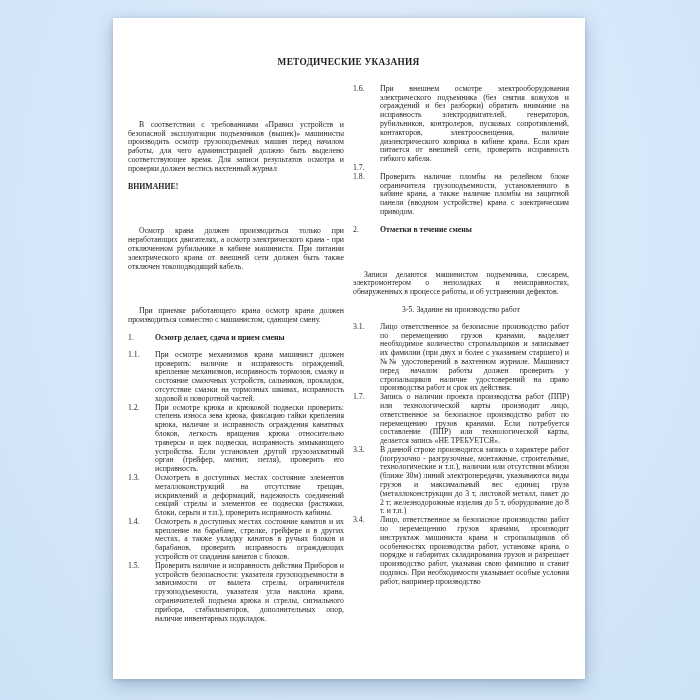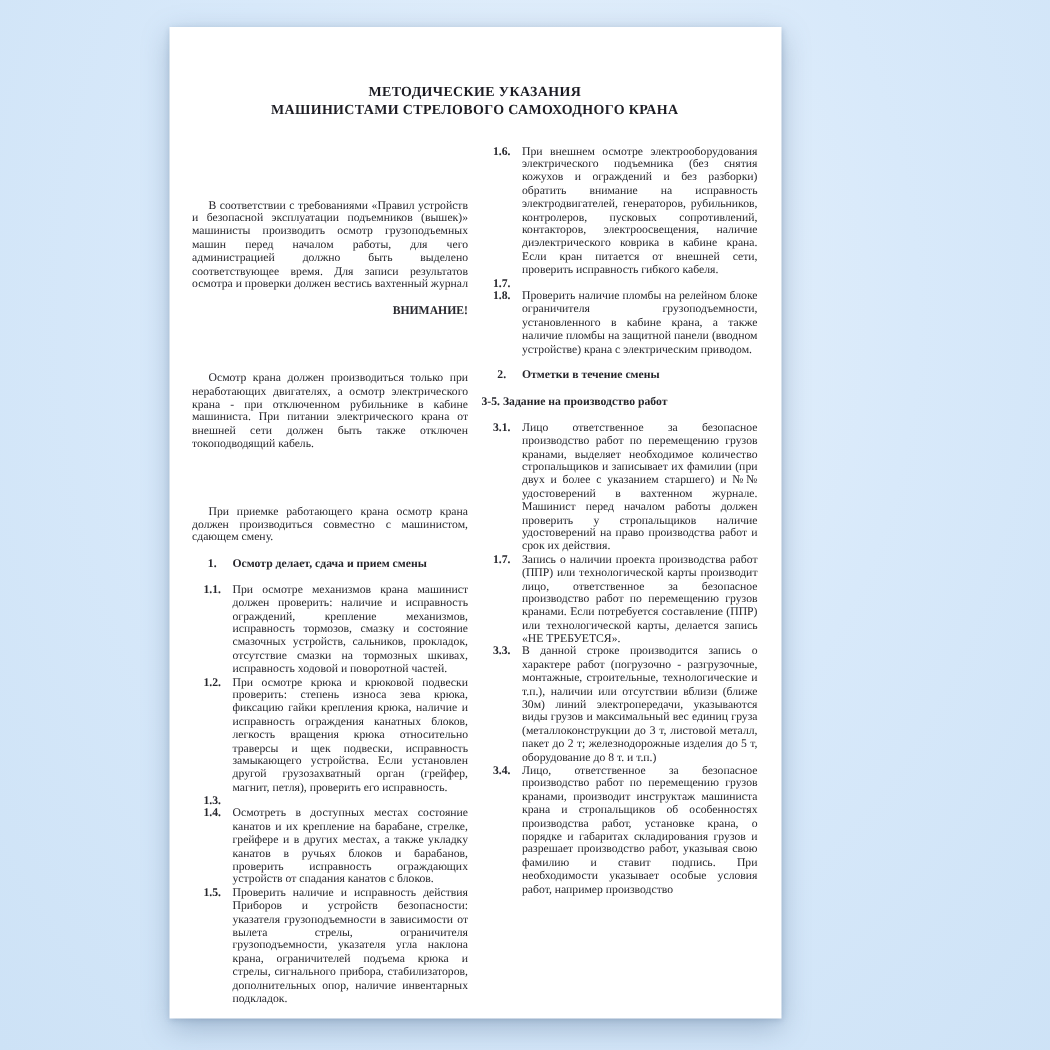--- a/index.html
+++ b/index.html
@@ -12,21 +12,21 @@
   * { margin: 0; padding: 0; box-sizing: border-box; }
   html, body { width: 700px; height: 700px; overflow: hidden; }
   body {
     font-family: "Liberation Serif", "DejaVu Serif", serif;
     background:
       radial-gradient(ellipse at 52% 30%, var(--bg_highlight) 0%, var(--bg_base) 48%, var(--bg_vignette) 100%);
   }
   .paper {
     position: absolute;
     left: 113px; top: 18px;
-    width: 408px; height: 661px;
+    width: 472px; height: 661px;
     background: var(--paper);
     box-shadow: 0 6px 18px rgba(84, 112, 148, 0.40), 0 1px 4px rgba(84, 112, 148, 0.30);
     padding: 24px 16px 0 15px;
     overflow: hidden;
     color: var(--ink);
   }
   .doc-title {
     text-align: center;
     font-weight: bold;
     font-size: 9.3px;
@@ -39,52 +39,51 @@
   .cols { display: flex; gap: 9px; }
   .col {
     flex: 1 1 0;
     min-width: 0;
     font-size: 7.8px;
     line-height: 8.8px;
     text-align: justify;
   }
   .col p { text-indent: 11px; margin-top: 36px; }
   .h-center {
-    text-align: right;
+    text-align: left;
     font-weight: bold;
     margin: 9px 0 9px 0;
   }
   .sec {
     display: flex;
     font-weight: bold;
     margin: 9px 0 8px 0;
     text-align: left;
   }
   .sec35 {
-    font-weight: bold;
+    font-weight: normal;
     margin: 9px 0 8px 0;
-    text-align: left;
+    text-align: center;
   }
   .item { display: flex; }
   .num {
     flex: 0 0 27px;
     width: 27px;
-    font-weight: bold;
-    text-align: center;
+    font-weight: normal;
+    text-align: left;
   }
   .itext { flex: 1 1 auto; min-width: 0; }
 </style>
 </head>
 <body>
 
 <div class="paper">
 
   <div class="doc-title">
     <div>МЕТОДИЧЕСКИЕ УКАЗАНИЯ</div>
-    <div>МАШИНИСТАМИ СТРЕЛОВОГО САМОХОДНОГО КРАНА</div>
   </div>
 
   <div class="cols">
 
     <div class="col">
       <p>В соответствии с требованиями «Правил устройств и безопасной эксплуатации подъемников (вышек)» машинисты производить осмотр грузоподъемных машин перед началом работы, для чего администрацией должно быть выделено соответствующее время. Для записи результатов осмотра и проверки должен вестись вахтенный журнал</p>
 
       <div class="h-center">ВНИМАНИЕ!</div>
 
       <p>Осмотр крана должен производиться только при неработающих двигателях, а осмотр электрического крана - при отключенном рубильнике в кабине машиниста. При питании электрического крана от внешней сети должен быть также отключен токоподводящий кабель.</p>
@@ -98,20 +97,21 @@
       <div class="item">
         <span class="num">1.1.</span>
         <span class="itext">При осмотре механизмов крана машинист должен проверить: наличие и исправность ограждений, крепление механизмов, исправность тормозов, смазку и состояние смазочных устройств, сальников, прокладок, отсутствие смазки на тормозных шкивах, исправность ходовой и поворотной частей.</span>
       </div>
       <div class="item">
         <span class="num">1.2.</span>
         <span class="itext">При осмотре крюка и крюковой подвески проверить: степень износа зева крюка, фиксацию гайки крепления крюка, наличие и исправность ограждения канатных блоков, легкость вращения крюка относительно траверсы и щек подвески, исправность замыкающего устройства. Если установлен другой грузозахватный орган (грейфер, магнит, петля), проверить его исправность.</span>
       </div>
       <div class="item">
         <span class="num">1.3.</span>
+        <span class="itext">Осмотреть в доступных местах состояние элементов металлоконструкций на отсутствие трещин, искривлений и деформаций, надежность соединений секций стрелы и элементов ее подвески (растяжки, блоки, серьги и т.п.), проверить исправность кабины.</span>
       </div>
       <div class="item">
         <span class="num">1.4.</span>
         <span class="itext">Осмотреть в доступных местах состояние канатов и их крепление на барабане, стрелке, грейфере и в других местах, а также укладку канатов в ручьях блоков и барабанов, проверить исправность ограждающих устройств от спадания канатов с блоков.</span>
       </div>
       <div class="item">
         <span class="num">1.5.</span>
         <span class="itext">Проверить наличие и исправность действия Приборов и устройств безопасности: указателя грузоподъемности в зависимости от вылета стрелы, ограничителя грузоподъемности, указателя угла наклона крана, ограничителей подъема крюка и стрелы, сигнального прибора, стабилизаторов, дополнительных опор, наличие инвентарных подкладок.</span>
       </div>
     </div>
@@ -127,20 +127,21 @@
       <div class="item">
         <span class="num">1.8.</span>
         <span class="itext">Проверить наличие пломбы на релейном блоке ограничителя грузоподъемности, установленного в кабине крана, а также наличие пломбы на защитной панели (вводном устройстве) крана с электрическим приводом.</span>
       </div>
 
       <div class="sec">
         <span class="num">2.</span>
         <span>Отметки в течение смены</span>
       </div>
 
+      <p>Записи делаются машинистом подъемника, слесарем, электромонтером о неполадках и неисправностях, обнаруженных в процессе работы, и об устранении дефектов.</p>
 
       <div class="sec35">3-5. Задание на производство работ</div>
 
       <div class="item">
         <span class="num">3.1.</span>
         <span class="itext">Лицо ответственное за безопасное производство работ по перемещению грузов кранами, выделяет необходимое количество стропальщиков и записывает их фамилии (при двух и более с указанием старшего) и №№ удостоверений в вахтенном журнале. Машинист перед началом работы должен проверить у стропальщиков наличие удостоверений на право производства работ и срок их действия.</span>
       </div>
       <div class="item">
         <span class="num">1.7.</span>
         <span class="itext">Запись о наличии проекта производства работ (ППР) или технологической карты производит лицо, ответственное за безопасное производство работ по перемещению грузов кранами. Если потребуется составление (ППР) или технологической карты, делается запись «НЕ ТРЕБУЕТСЯ».</span>

